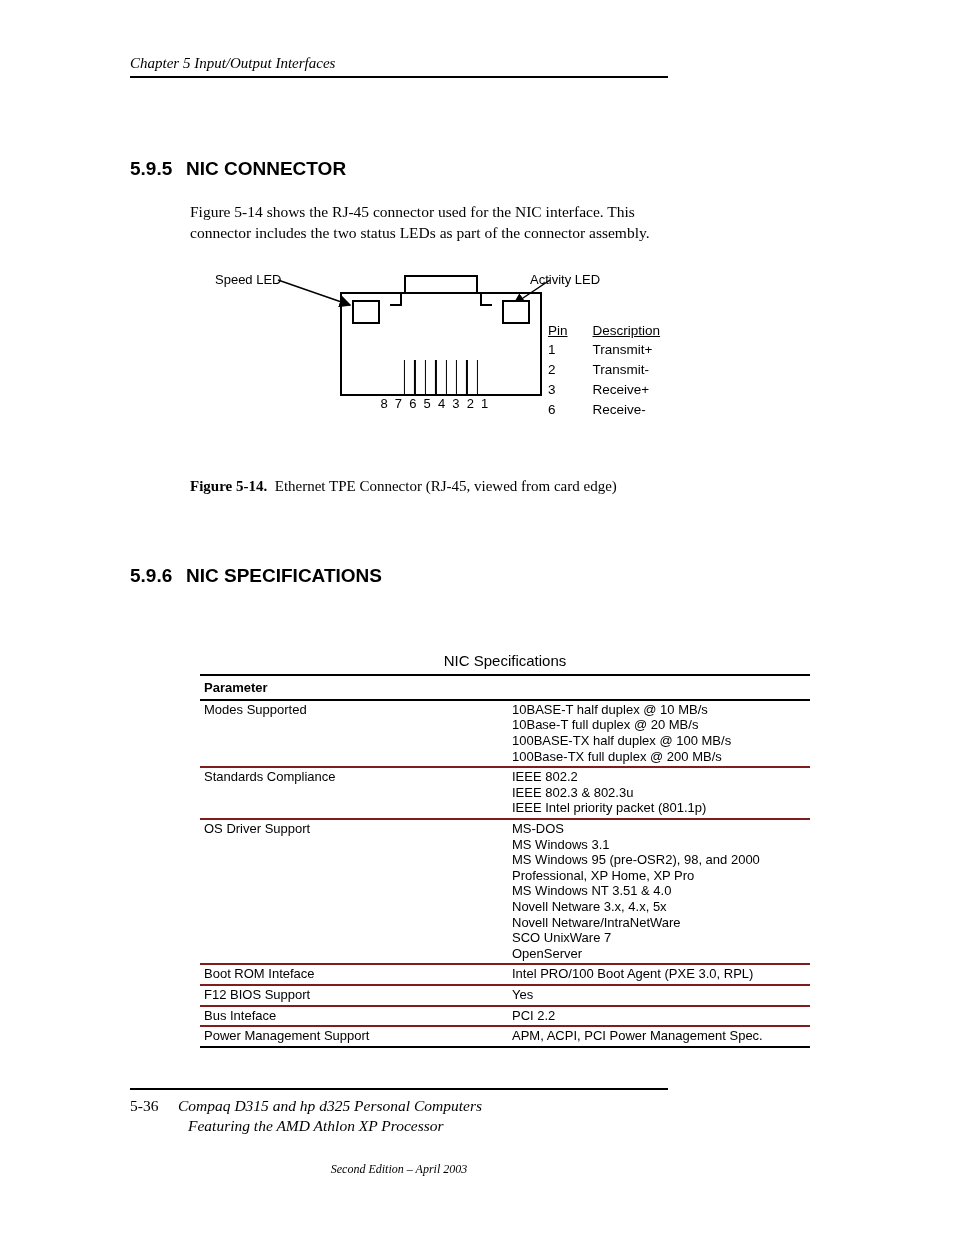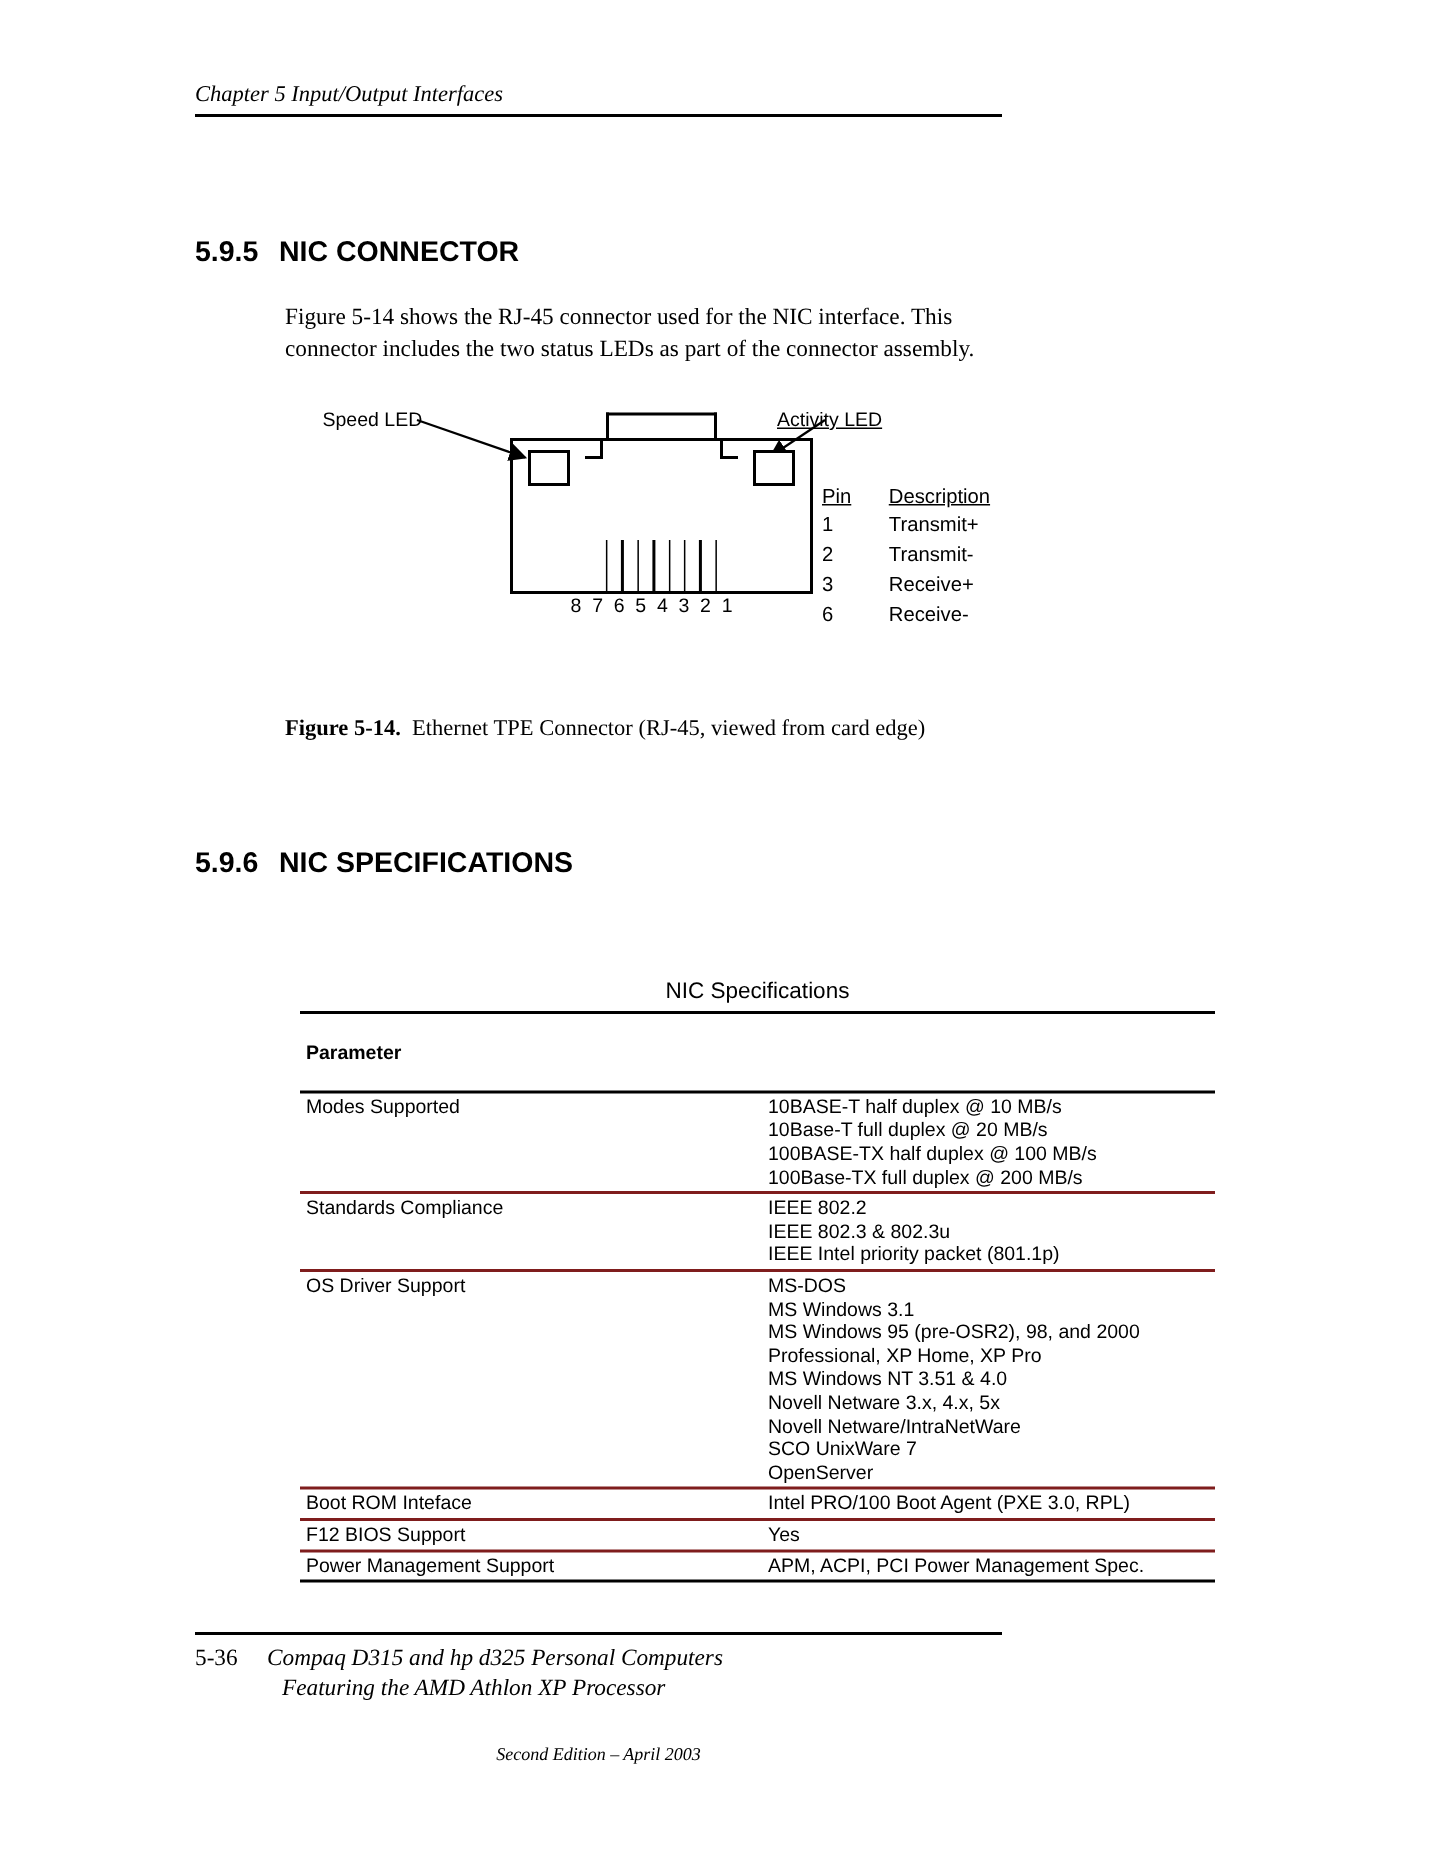--- a/index.html
+++ b/index.html
@@ -114,22 +114,21 @@
   }
   .pin-labels span { width: 8px; text-align: center; }
   .label-speed {
     position: absolute;
     top: 0px;
     left: -5px;
   }
   .label-activity {
     position: absolute;
     top: 0px;
-    left: 298px;
-    text-decoration: underline;
+    left: 310px;
   }
   .arrow-svg {
     position: absolute;
     overflow: visible;
   }
   .pin-table {
     position: absolute;
     left: 325px;
     top: 48px;
     font-size: 13.5px;
@@ -174,21 +173,21 @@
   .spec-table caption .tname {
     font-size: 15px;
     display: block;
     margin-bottom: 3px;
   }
   .spec-table thead th {
     border-top: 2.5px solid #000;
     border-bottom: 2.5px solid #000;
     text-align: left;
     font-weight: bold;
-    padding: 18px 4px;
+    padding: 4px 4px;
   }
   .spec-table tbody tr.group td {
     border-bottom: 2px solid #7f1d1d;
     vertical-align: top;
     padding: 1px 4px 2px 4px;
     line-height: 1.2;
   }
   .spec-table tbody tr.last td {
     border-bottom: 2.5px solid #000;
   }
@@ -343,20 +342,24 @@
           <td>MS-DOS<br>MS Windows 3.1<br>MS Windows 95 (pre-OSR2), 98, and 2000<br>Professional, XP Home, XP Pro<br>MS Windows NT 3.51 &amp; 4.0<br>Novell Netware 3.x, 4.x, 5x<br>Novell Netware/IntraNetWare<br>SCO UnixWare 7<br>OpenServer</td>
         </tr>
         <tr class="group">
           <td style="width: 300px;">Boot ROM Inteface</td>
           <td>Intel PRO/100 Boot Agent (PXE 3.0, RPL)</td>
         </tr>
         <tr class="group">
           <td style="width: 300px;">F12 BIOS Support</td>
           <td>Yes</td>
         </tr>
+        <tr class="group">
+          <td style="width: 300px;">Bus Inteface</td>
+          <td>PCI 2.2</td>
+        </tr>
         <tr class="group last">
           <td style="width: 300px;">Power Management Support</td>
           <td>APM, ACPI, PCI Power Management Spec.</td>
         </tr>
       </tbody>
   </table>
 
   <div class="footer-area">
     <div class="footer-line">
       <span class="pnum">5-36</span><span>Compaq D315 and hp d325 Personal Computers</span>

